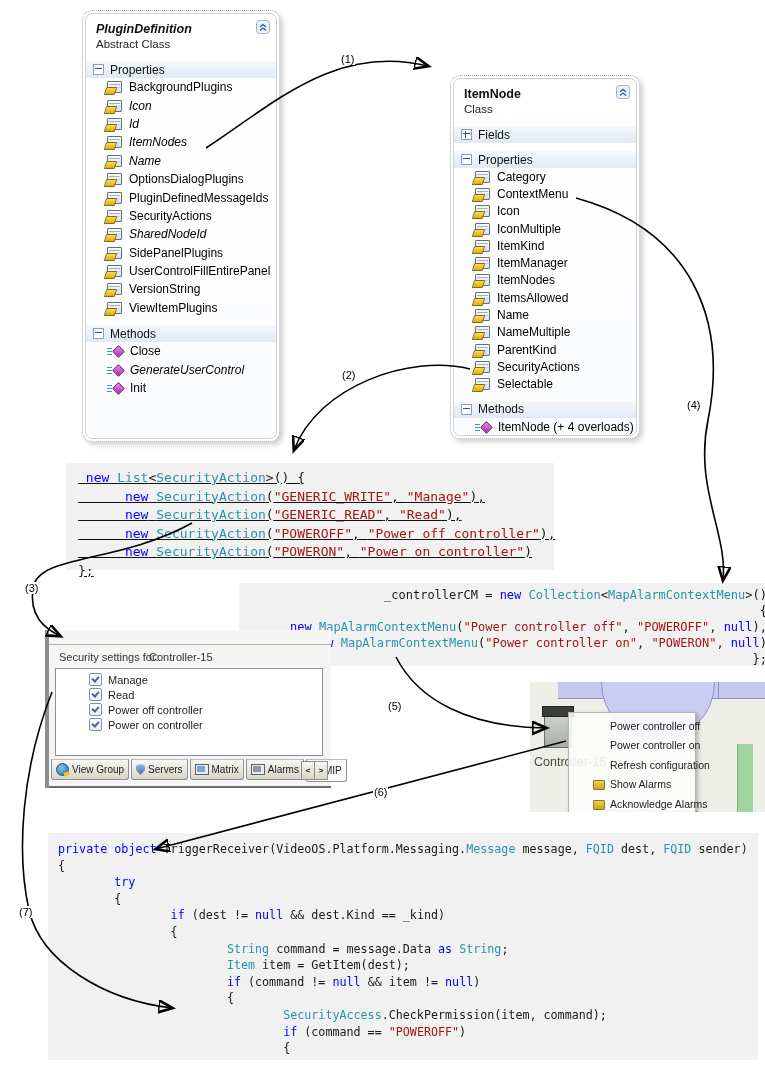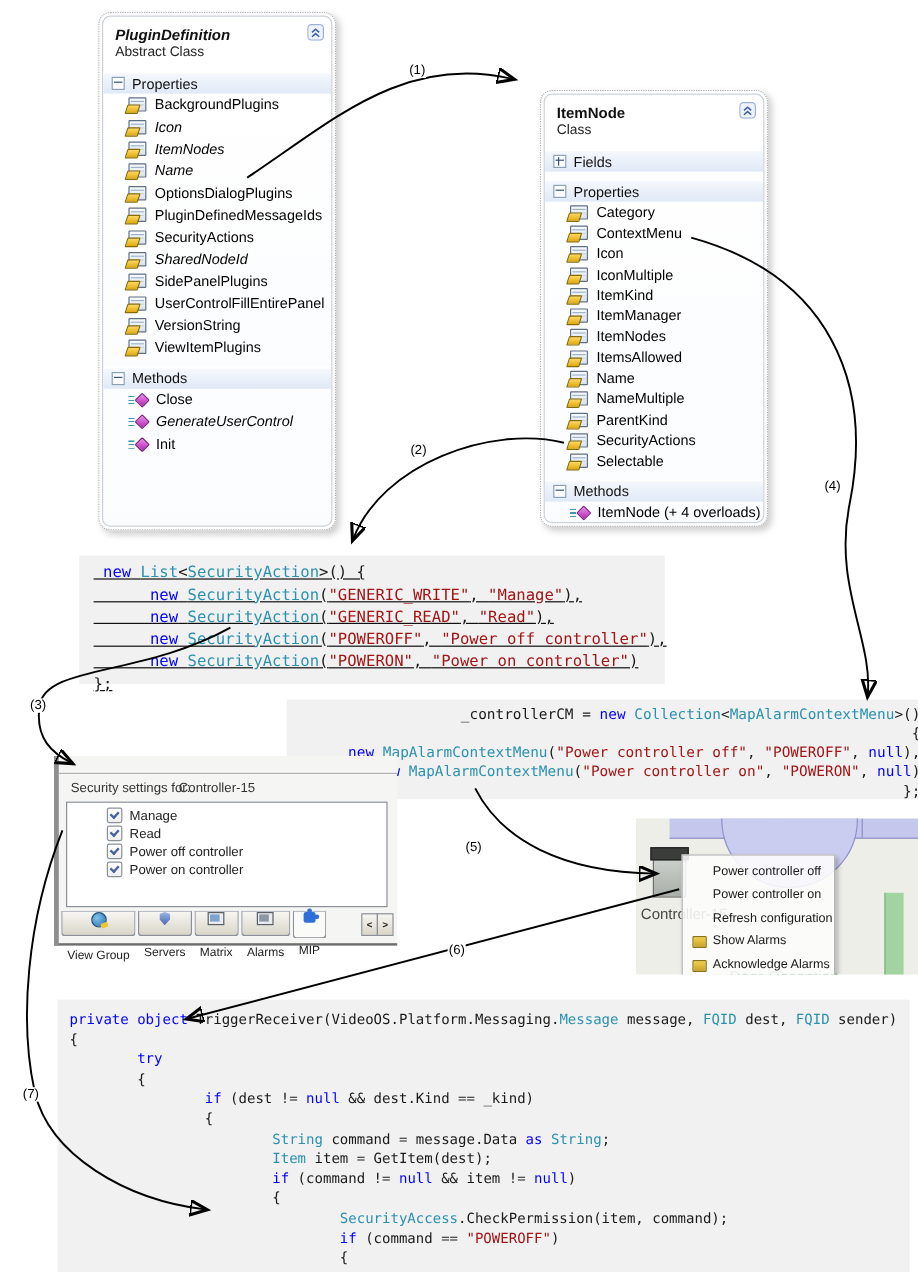--- a/index.html
+++ b/index.html
@@ -61,23 +61,23 @@
   .listbox{position:absolute;left:10px;top:38px;width:268px;height:88px;background:#fff;
            border:1px solid #8a8f98;box-sizing:border-box;padding-top:3px;}
   .perm-row{display:flex;align-items:center;gap:6px;height:15px;padding-left:33px;
             font-size:11px;color:#222;}
   .cb-box{width:11px;height:11px;border:1px solid #8a9097;border-radius:2px;
           background:linear-gradient(#ffffff,#efefef);position:relative;flex:0 0 auto;}
   .cb-box.checked::after{content:"";position:absolute;left:2px;top:2px;width:5px;height:3px;
           border-left:2px solid #49639f;border-bottom:2px solid #49639f;transform:rotate(-48deg);}
   .tabbar{position:absolute;left:6px;right:28px;bottom:4px;height:23px;display:flex;
           align-items:flex-start;gap:2px;}
-  .tab{display:flex;align-items:center;gap:18px;height:19px;padding:0 4px;border:1px solid #8a8f98;
+  .tab{display:flex;align-items:center;gap:3px;height:19px;padding:0 4px;border:1px solid #8a8f98;
        border-top-color:#b8bcc4;border-radius:0 0 3px 3px;
-       background:linear-gradient(#f7f6f2,#d9d5c8);font-size:10px;color:#222;white-space:nowrap;flex-direction:column;}
+       background:linear-gradient(#f7f6f2,#d9d5c8);font-size:10px;color:#222;white-space:nowrap;}
   .tab.sel{background:#fafaf8;height:21px;}
   .tabscroll{position:absolute;bottom:6px;width:12px;height:17px;border:1px solid #8a8f98;
        background:linear-gradient(#f7f6f2,#d9d5c8);font-size:8px;font-weight:bold;color:#222;
        display:flex;align-items:center;justify-content:center;}
   .ti{display:inline-block;flex:0 0 auto;position:relative;}
   .ti.globe-icon{width:11px;height:11px;border-radius:50%;border:1px solid #1c4f80;
        background:radial-gradient(circle at 35% 35%,#7ec3e8,#2a6fb0);}
   .ti.globe-icon::after{content:"";position:absolute;right:-2px;bottom:-1px;width:6px;height:4px;
        background:#f0c330;transform:rotate(-20deg);border-radius:1px;}
   .ti.shield-icon{width:9px;height:11px;background:linear-gradient(#9db7e8,#4a66b0);
@@ -105,21 +105,21 @@
        background:linear-gradient(#d6dad6,#a8aea8);}
   .map-device::before{content:"";position:absolute;left:-3px;top:-1px;right:-3px;height:9px;
        background:#3a3d3a;border:1px solid #222;}
   .map-green{position:absolute;left:207px;top:62px;width:15px;height:70px;background:#a2d4a2;
        border-left:1px solid #7cb67c;}
   .map-ctrl{position:absolute;left:4px;top:73px;font-size:12.5px;color:#4a4a42;white-space:nowrap;}
   .map-door{position:absolute;left:78px;top:92px;font-size:13px;color:#61a161;white-space:nowrap;margin-top:32px;}
   .map-menu{position:absolute;left:38px;top:30px;width:128px;height:112px;
        background:rgba(253,253,253,.88);border:1px solid #b5b5b5;
        box-shadow:2px 2px 4px rgba(0,0,0,.25);padding-top:3px;box-sizing:border-box;}
-  .menu-item{display:flex;align-items:center;height:19.5px;padding-left:7px;gap:5px;
+  .menu-item{display:flex;align-items:center;height:19.5px;padding-left:23px;gap:5px;
        font-size:10.5px;color:#1a1a1a;white-space:nowrap;}
   .mi-ico{width:13px;height:10px;flex:0 0 auto;position:relative;}
   .mi-ico.alarm-icon::before{content:"";position:absolute;left:1px;top:1px;width:10px;height:8px;
        background:linear-gradient(#f3d04e,#caa32a);border:1px solid #8f7413;border-radius:1px;}
 
   
   .arrows{position:absolute;left:0;top:0;z-index:30;pointer-events:none;}
   .arrows path{stroke:#000;stroke-width:1.6;fill:none;}
   .ann{position:absolute;z-index:31;font-size:11px;color:#000;background:#fff;padding:0 1px;}
 </style>
@@ -148,20 +148,24 @@
           <div class="cb-row">
             <span class="icon-property"></span>
             <span class="lbl">BackgroundPlugins</span>
           </div>
           <div class="cb-row">
             <span class="icon-property"></span>
             <span class="lbl it">Icon</span>
           </div>
           <div class="cb-row">
             <span class="icon-property"></span>
+            <span class="lbl it">Id</span>
+          </div>
+          <div class="cb-row">
+            <span class="icon-property"></span>
             <span class="lbl it">ItemNodes</span>
           </div>
           <div class="cb-row">
             <span class="icon-property"></span>
             <span class="lbl it">Name</span>
           </div>
           <div class="cb-row">
             <span class="icon-property"></span>
             <span class="lbl">OptionsDialogPlugins</span>
           </div>

